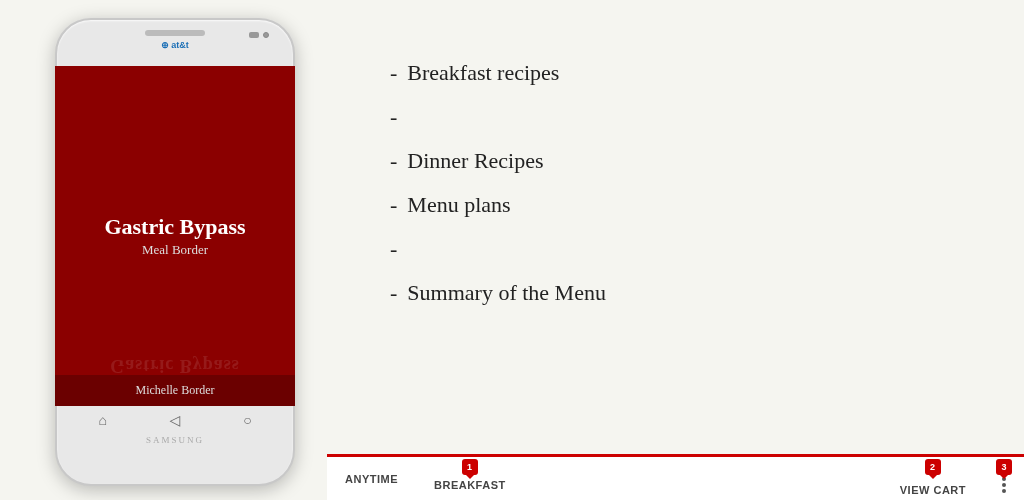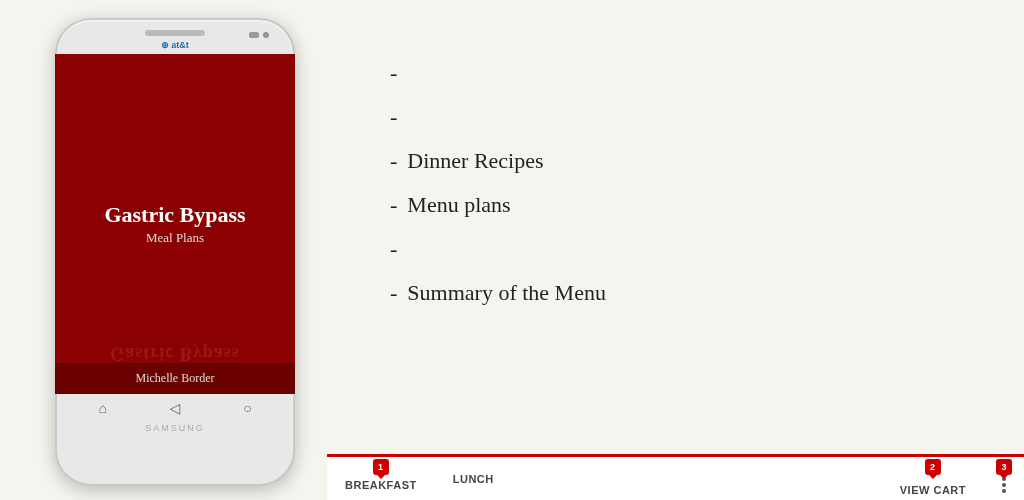--- a/index.html
+++ b/index.html
@@ -93,21 +93,21 @@
       height: 6px;
       background: #999;
       border-radius: 2px;
     }
 
     
     .phone-screen {
       width: 240px;
       height: 340px;
       background: #8b0000;
-      margin-top: 4px;
+      margin-top: 16px;
       position: relative;
       overflow: hidden;
       display: flex;
       flex-direction: column;
       align-items: center;
       justify-content: center;
     }
 
     .screen-title {
       color: #fff;
@@ -172,21 +172,21 @@
 
     
     .phone-bottom-bar {
       display: flex;
       justify-content: center;
       align-items: center;
       padding-bottom: 8px;
       font-size: 9px;
       color: #aaa;
       letter-spacing: 2px;
-      font-family: Liberation Sans, sans-serif;
+      font-family: Liberation Serif, serif;
     }
 
     
     .content-area {
       position: absolute;
       left: 390px;
       top: 60px;
       width: 580px;
     }
 
@@ -299,21 +299,21 @@
         <span class="at-logo">⊕ at&amp;t</span>
       </div>
     </div>
     <div class="phone-cameras">
       <div class="camera-rect"></div>
       <div class="camera-dot"></div>
     </div>
 
     <div class="phone-screen">
       <div class="screen-title">Gastric Bypass</div>
-      <div class="screen-subtitle">Meal Plans</div>
+      <div class="screen-subtitle">Meal Border</div>
       <div class="screen-reflection">Gastric Bypass</div>
       <div class="screen-author">Michelle Border</div>
     </div>
 
     <div class="phone-bottom-nav">
       <div class="phone-nav-icons">
         <span class="nav-icon">⌂</span>
         <span class="nav-icon">◁</span>
         <span class="nav-icon">○</span>
       </div>
@@ -322,20 +322,21 @@
     <div class="phone-bottom-bar">
       <span>SAMSUNG</span>
     </div>
   </div>
 </div>
 
 <div class="content-area">
   <ul class="feature-list">
     <li class="feature-item">
       <span class="feature-dash">-</span>
+      <span>Breakfast recipes</span>
     </li>
     <li class="feature-item">
       <span class="feature-dash">-</span>
     </li>
     <li class="feature-item">
       <span class="feature-dash">-</span>
       <span>Dinner Recipes</span>
     </li>
     <li class="feature-item">
       <span class="feature-dash">-</span>
@@ -345,26 +346,26 @@
       <span class="feature-dash">-</span>
     </li>
     <li class="feature-item">
       <span class="feature-dash">-</span>
       <span>Summary of the Menu</span>
     </li>
   </ul>
 </div>
 
 <div class="app-toolbar">
+  <div class="toolbar-item">
+    <span>ANYTIME</span>
+  </div>
   <div class="toolbar-item" style="position:relative;">
     <div class="toolbar-badge">1</div>
     <span style="margin-top:12px;">BREAKFAST</span>
-  </div>
-  <div class="toolbar-item">
-    <span>LUNCH</span>
   </div>
 
   <div class="toolbar-spacer"></div>
 
   <div class="toolbar-item" style="position:relative;">
     <div class="toolbar-badge">2</div>
     <span style="margin-top:22px;">VIEW CART</span>
   </div>
 
   <div class="toolbar-dots" style="position:relative;">

